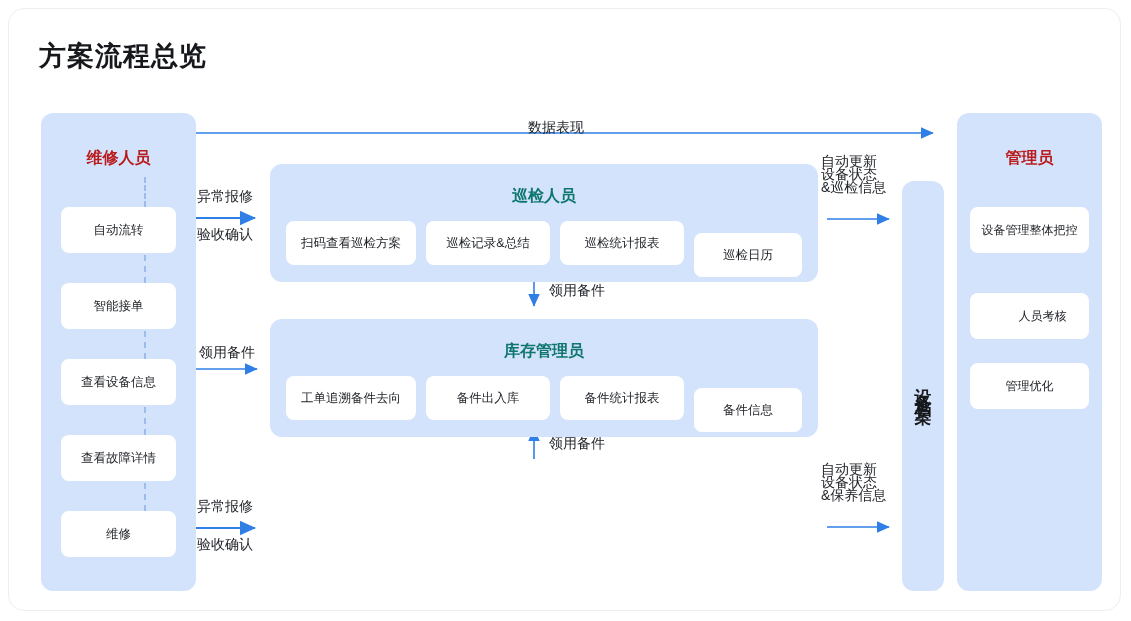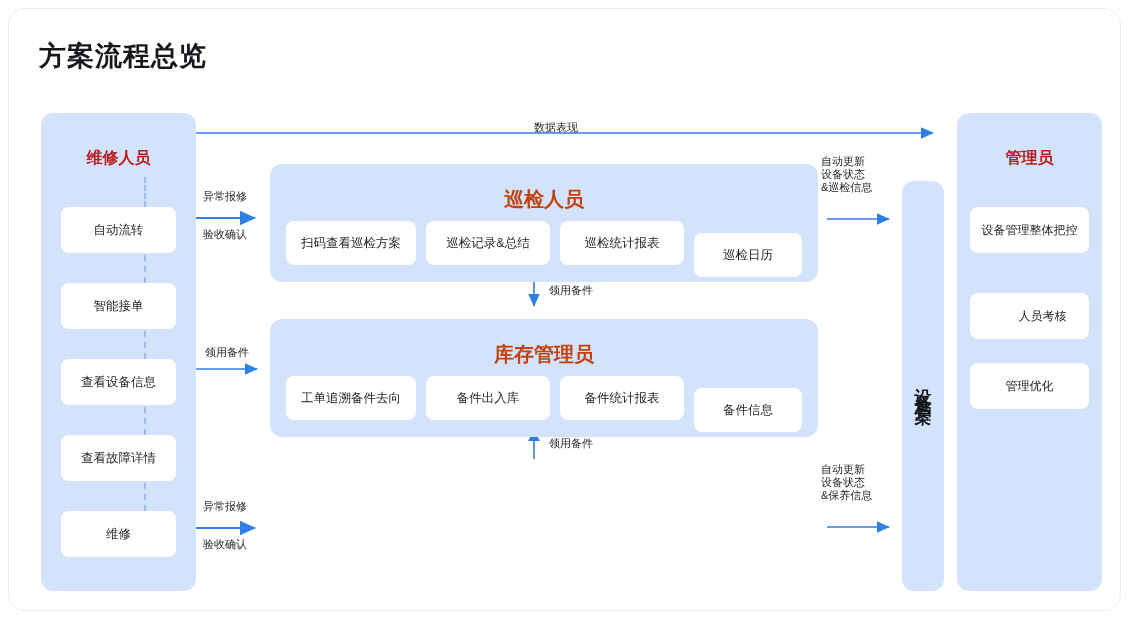--- a/index.html
+++ b/index.html
@@ -28,22 +28,22 @@
     position:absolute;
     background:#d4e3fc;
     border-radius:12px;
     box-sizing:border-box;
   }
   .col-title{
     text-align:center;font-weight:bold;color:#b91c1c;
     font-size:16px;
   }
   .row-title{
-    text-align:center;font-weight:bold;color:#c2410c;
-    font-size:20px;
+    text-align:center;font-weight:bold;color:#0f766e;
+    font-size:16px;
   }
   .chip{
     position:absolute;
     background:#ffffff;
     border-radius:8px;
     display:flex;align-items:center;justify-content:center;
     font-size:12.5px;color:#1c1f24;
     box-sizing:border-box;
     white-space:nowrap;
   }
@@ -91,21 +91,21 @@
   
   #right-col{left:948px;top:104px;width:145px;height:478px;}
   #right-col .col-title{position:absolute;left:0;top:35px;width:100%;}
   #right-col .chip{left:13px;width:119px;height:46px;font-size:12px;}
 
   
   #wires{position:absolute;left:0;top:0;width:1113px;height:603px;pointer-events:none;}
 
   .wlabel{
     position:absolute;
-    font-size:11px;color:#22252a;
+    font-size:14px;color:#22252a;
     white-space:nowrap;line-height:13px;
   }
   .wlabel.center{text-align:center;}
 </style>
 </head>
 <body>
 
 <div class="page-card">
 
   <div class="page-title">方案流程总览</div>

